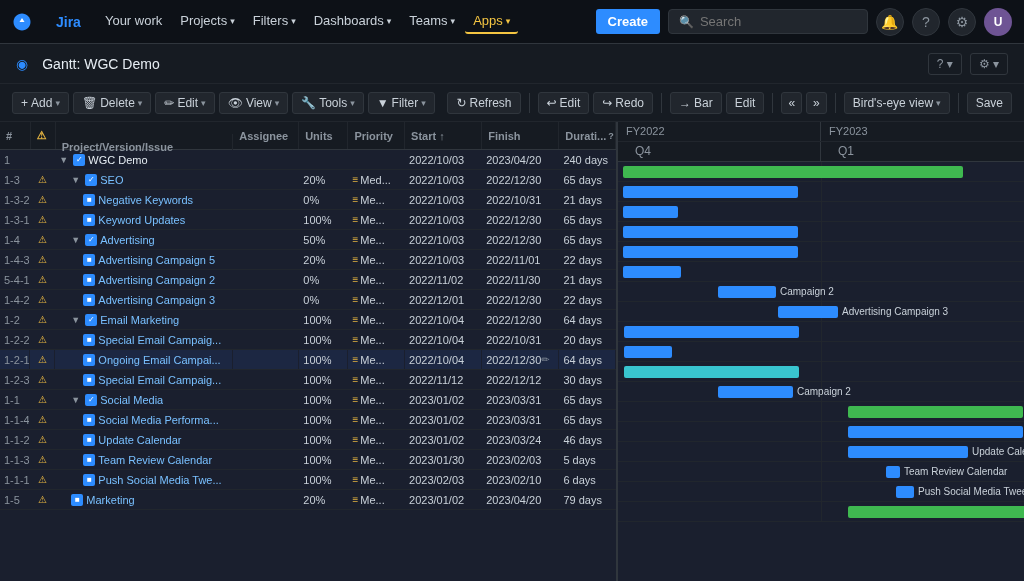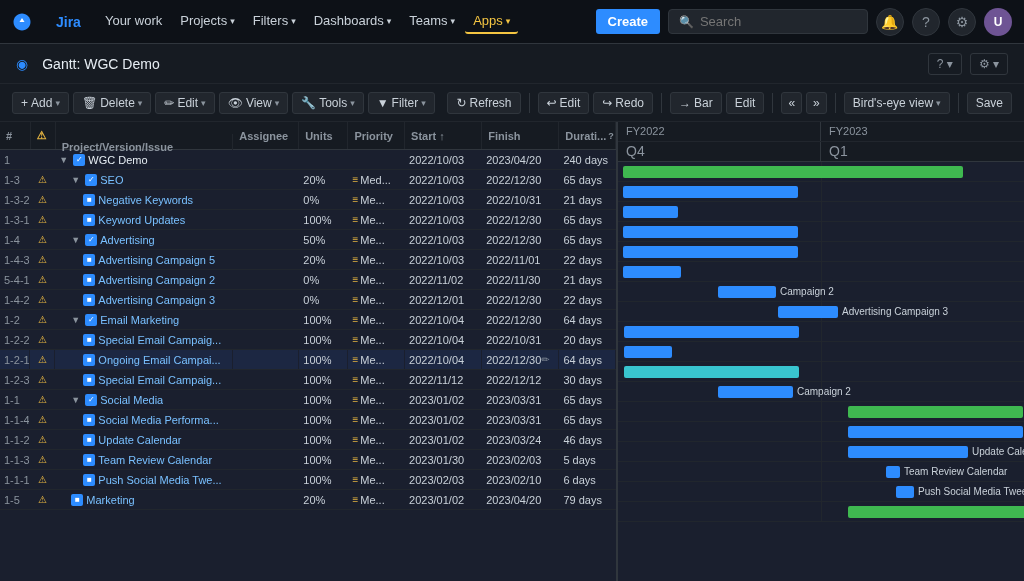--- a/index.html
+++ b/index.html
@@ -254,23 +254,23 @@
       height: 100%;
       display: flex;
       align-items: center;
     }
     .quarter-row {
       display: flex;
       height: 20px;
       align-items: center;
     }
     .quarter-label {
-      font-size: 14px;
+      font-size: 12px;
       color: #8b949e;
-      padding: 0 8px;
+      padding: 0 17px;
       border-right: 1px solid #30363d;
       height: 100%;
       display: flex;
       align-items: center;
     }
     .chart-body {
       position: relative;
       overflow: hidden;
     }
     .chart-row {

